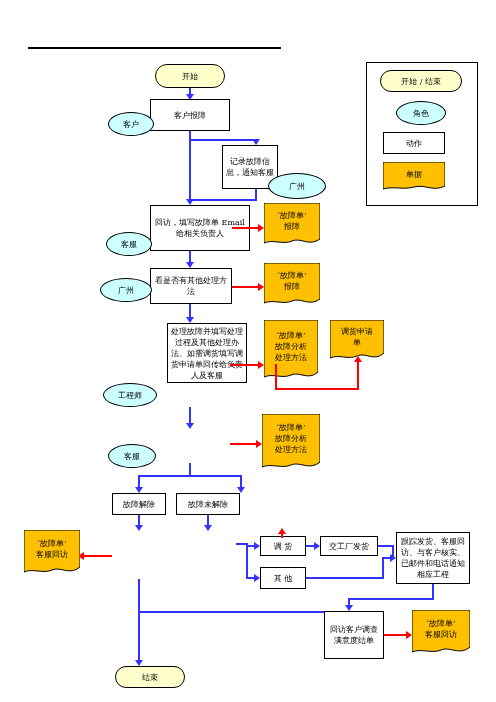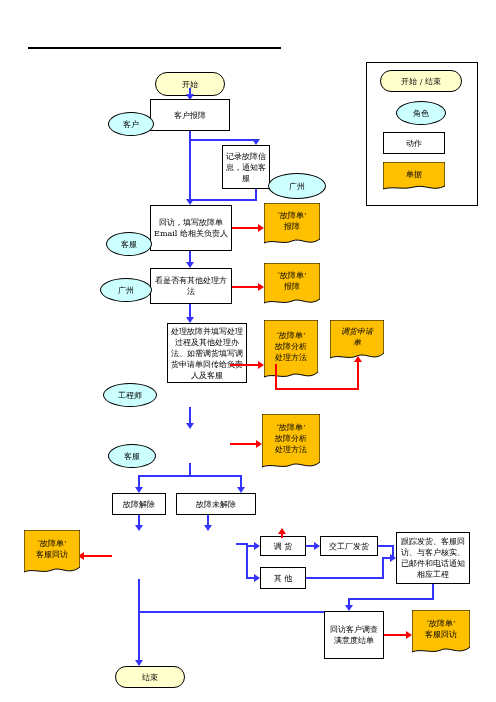--- a/index.html
+++ b/index.html
@@ -95,51 +95,51 @@
     <span>动作</span>
   </div>
 
   <div class="doc" style="left:383px;top:162px;width:62px;height:30px;">
     <svg width="62" height="30" viewBox="0 0 62 30" preserveAspectRatio="none">
       <path d="M0,0 L62,0 L62,24 C50,30 42,22 31,25 C20,28 10,24 0,27 Z" fill="#ffc000" stroke="#000000" stroke-width="1"></path>
     </svg>
     <div class="doc-label" style="height:24px;">单据</div>
   </div>
 
-  <div class="node terminator" style="left:155px;top:72px;width:70px;height:24px;">
+  <div class="node terminator" style="left:155px;top:64px;width:70px;height:24px;">
     <span>开始</span>
   </div>
 
   <div class="ln lnv" style="left:189px;top:88px;height:8px;"></div>
   <div class="arr arr-d" style="left:186px;top:94px;"></div>
 
   <div class="node action" style="left:150px;top:99px;width:80px;height:32px;">
     <span>客户报障</span>
   </div>
   <div class="node role" style="left:108px;top:112px;width:46px;height:24px;">
     <span>客户</span>
   </div>
 
   <div class="ln lnv" style="left:189px;top:131px;height:10px;"></div>
   <div class="ln lnh" style="left:189px;top:139px;width:67px;"></div>
   <div class="arr arr-d" style="left:252px;top:139px;"></div>
 
-  <div class="node action" style="left:222px;top:145px;width:48px;height:44px;">
+  <div class="node action" style="left:222px;top:145px;width:56px;height:44px;">
     <span>记录故障信息，通知客服</span>
   </div>
   <div class="node role" style="left:268px;top:173px;width:58px;height:26px;">
     <span>广州</span>
   </div>
 
   <div class="ln lnv" style="left:255px;top:189px;height:12px;"></div>
   <div class="ln lnh" style="left:189px;top:199px;width:68px;"></div>
   <div class="ln lnv" style="left:189px;top:139px;height:62px;"></div>
   <div class="arr arr-d" style="left:186px;top:199px;"></div>
 
-  <div class="node action" style="left:150px;top:205px;width:82px;height:46px;text-align:center;">
+  <div class="node action" style="left:150px;top:205px;width:100px;height:46px;text-align:center;">
     <span>回访，填写故障单 Email 给相关负责人</span>
   </div>
   <div class="node role" style="left:106px;top:232px;width:46px;height:24px;">
     <span>客服</span>
   </div>
 
   <div class="rl rlh" style="left:232px;top:227px;width:28px;"></div>
   <div class="arr rarr-r" style="left:258px;top:224px;"></div>
 
   <div class="doc" style="left:264px;top:203px;width:56px;height:44px;">
@@ -191,21 +191,21 @@
     <div class="doc-label" style="height:52px;">‘故障单’
 故障分析
 处理方法</div>
   </div>
 
   <div class="rl rlv" style="left:275px;top:364px;height:26px;"></div>
   <div class="rl rlh" style="left:275px;top:388px;width:84px;"></div>
   <div class="rl rlv" style="left:357px;top:362px;height:28px;"></div>
   <div class="arr rarr-u" style="left:354px;top:356px;"></div>
 
-  <div class="doc" style="left:330px;top:320px;width:54px;height:42px;font-style:italic;">
+  <div class="doc" style="left:330px;top:320px;width:54px;height:42px;">
     <svg width="54" height="42" viewBox="0 0 54 42" preserveAspectRatio="none">
       <path d="M0,0 L54,0 L54,33 C44,42 36,32 27,36 C18,40 9,34 0,38 Z" fill="#ffc000" stroke="#000000" stroke-width="1"></path>
     </svg>
     <div class="doc-label" style="height:33px;">调货申请
 单</div>
   </div>
 
   <div class="ln lnv" style="left:189px;top:407px;height:20px;"></div>
   <div class="arr arr-d" style="left:186px;top:423px;"></div>
 
@@ -228,21 +228,21 @@
   <div class="ln lnv" style="left:189px;top:463px;height:14px;"></div>
   <div class="ln lnh" style="left:138px;top:475px;width:104px;"></div>
   <div class="ln lnv" style="left:138px;top:475px;height:14px;"></div>
   <div class="ln lnv" style="left:240px;top:475px;height:14px;"></div>
   <div class="arr arr-d" style="left:135px;top:487px;"></div>
   <div class="arr arr-d" style="left:237px;top:487px;"></div>
 
   <div class="node action" style="left:112px;top:493px;width:54px;height:22px;">
     <span>故障解除</span>
   </div>
-  <div class="node action" style="left:176px;top:493px;width:80px;height:22px;">
+  <div class="node action" style="left:176px;top:493px;width:64px;height:22px;">
     <span>故障未解除</span>
   </div>
 
 
   <div class="ln lnv" style="left:138px;top:515px;height:12px;"></div>
   <div class="arr arr-d" style="left:135px;top:525px;"></div>
 
   <div class="ln lnv" style="left:207px;top:515px;height:12px;"></div>
   <div class="arr arr-d" style="left:204px;top:525px;"></div>
 

